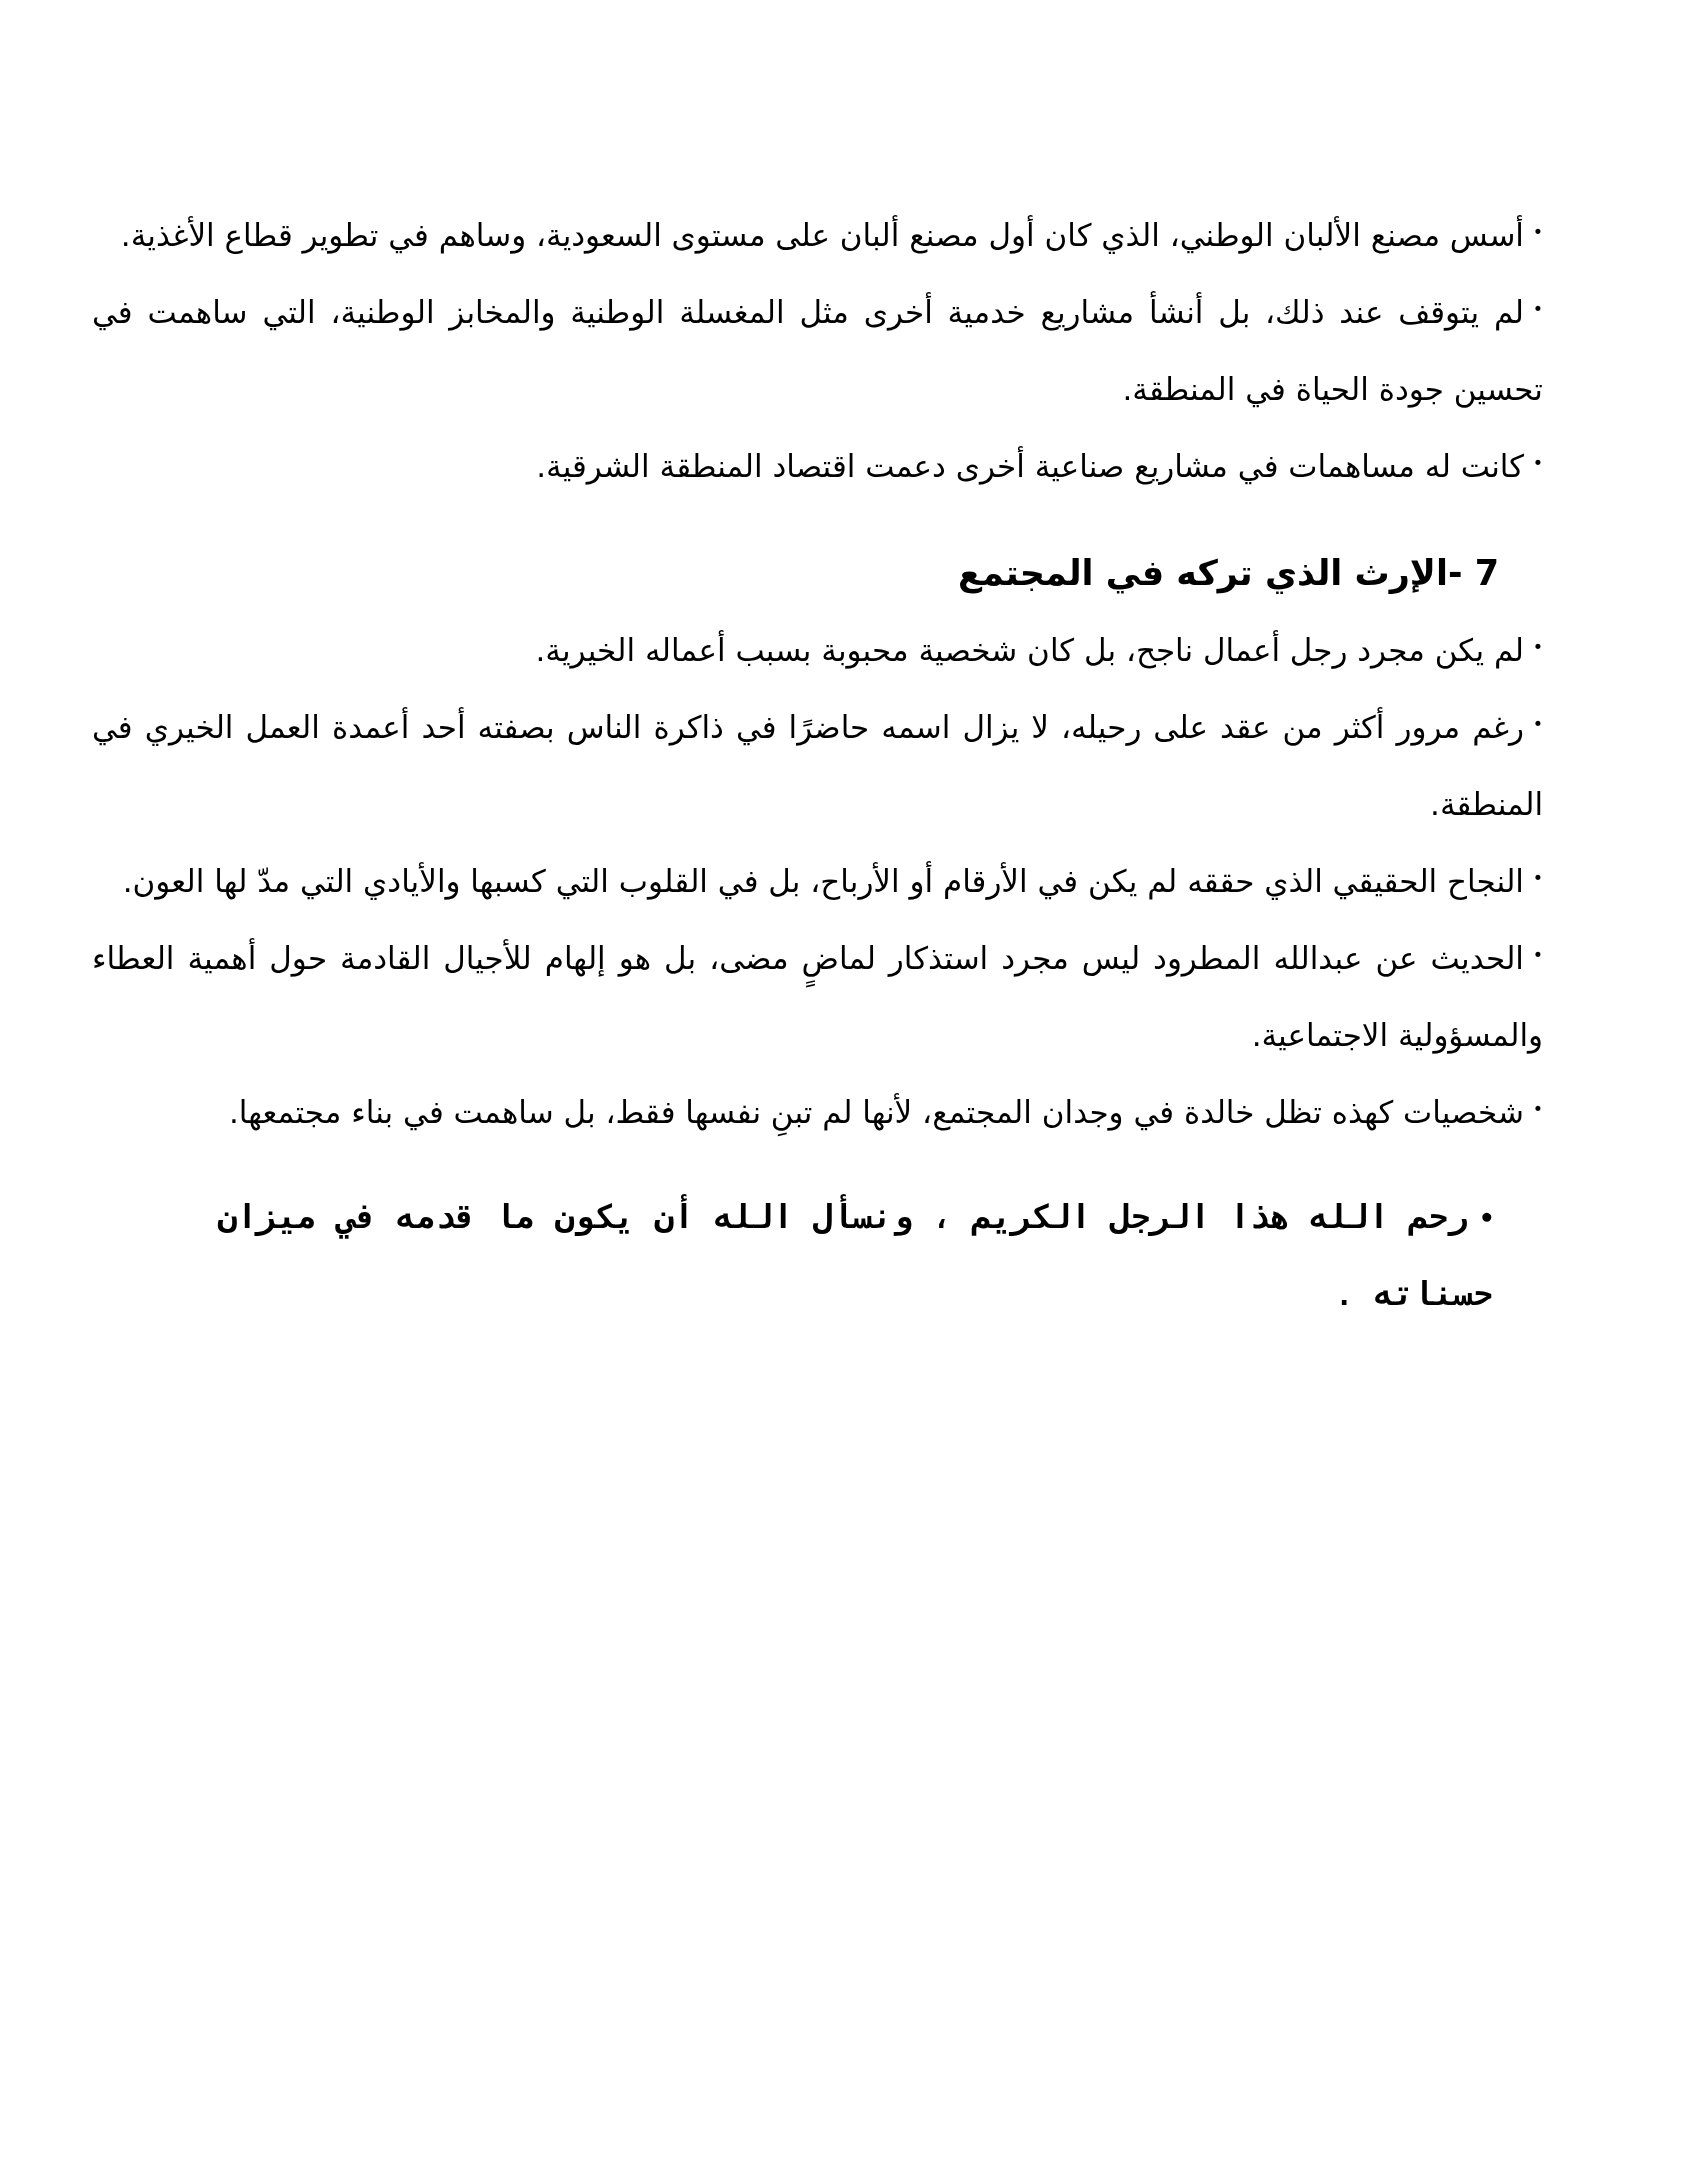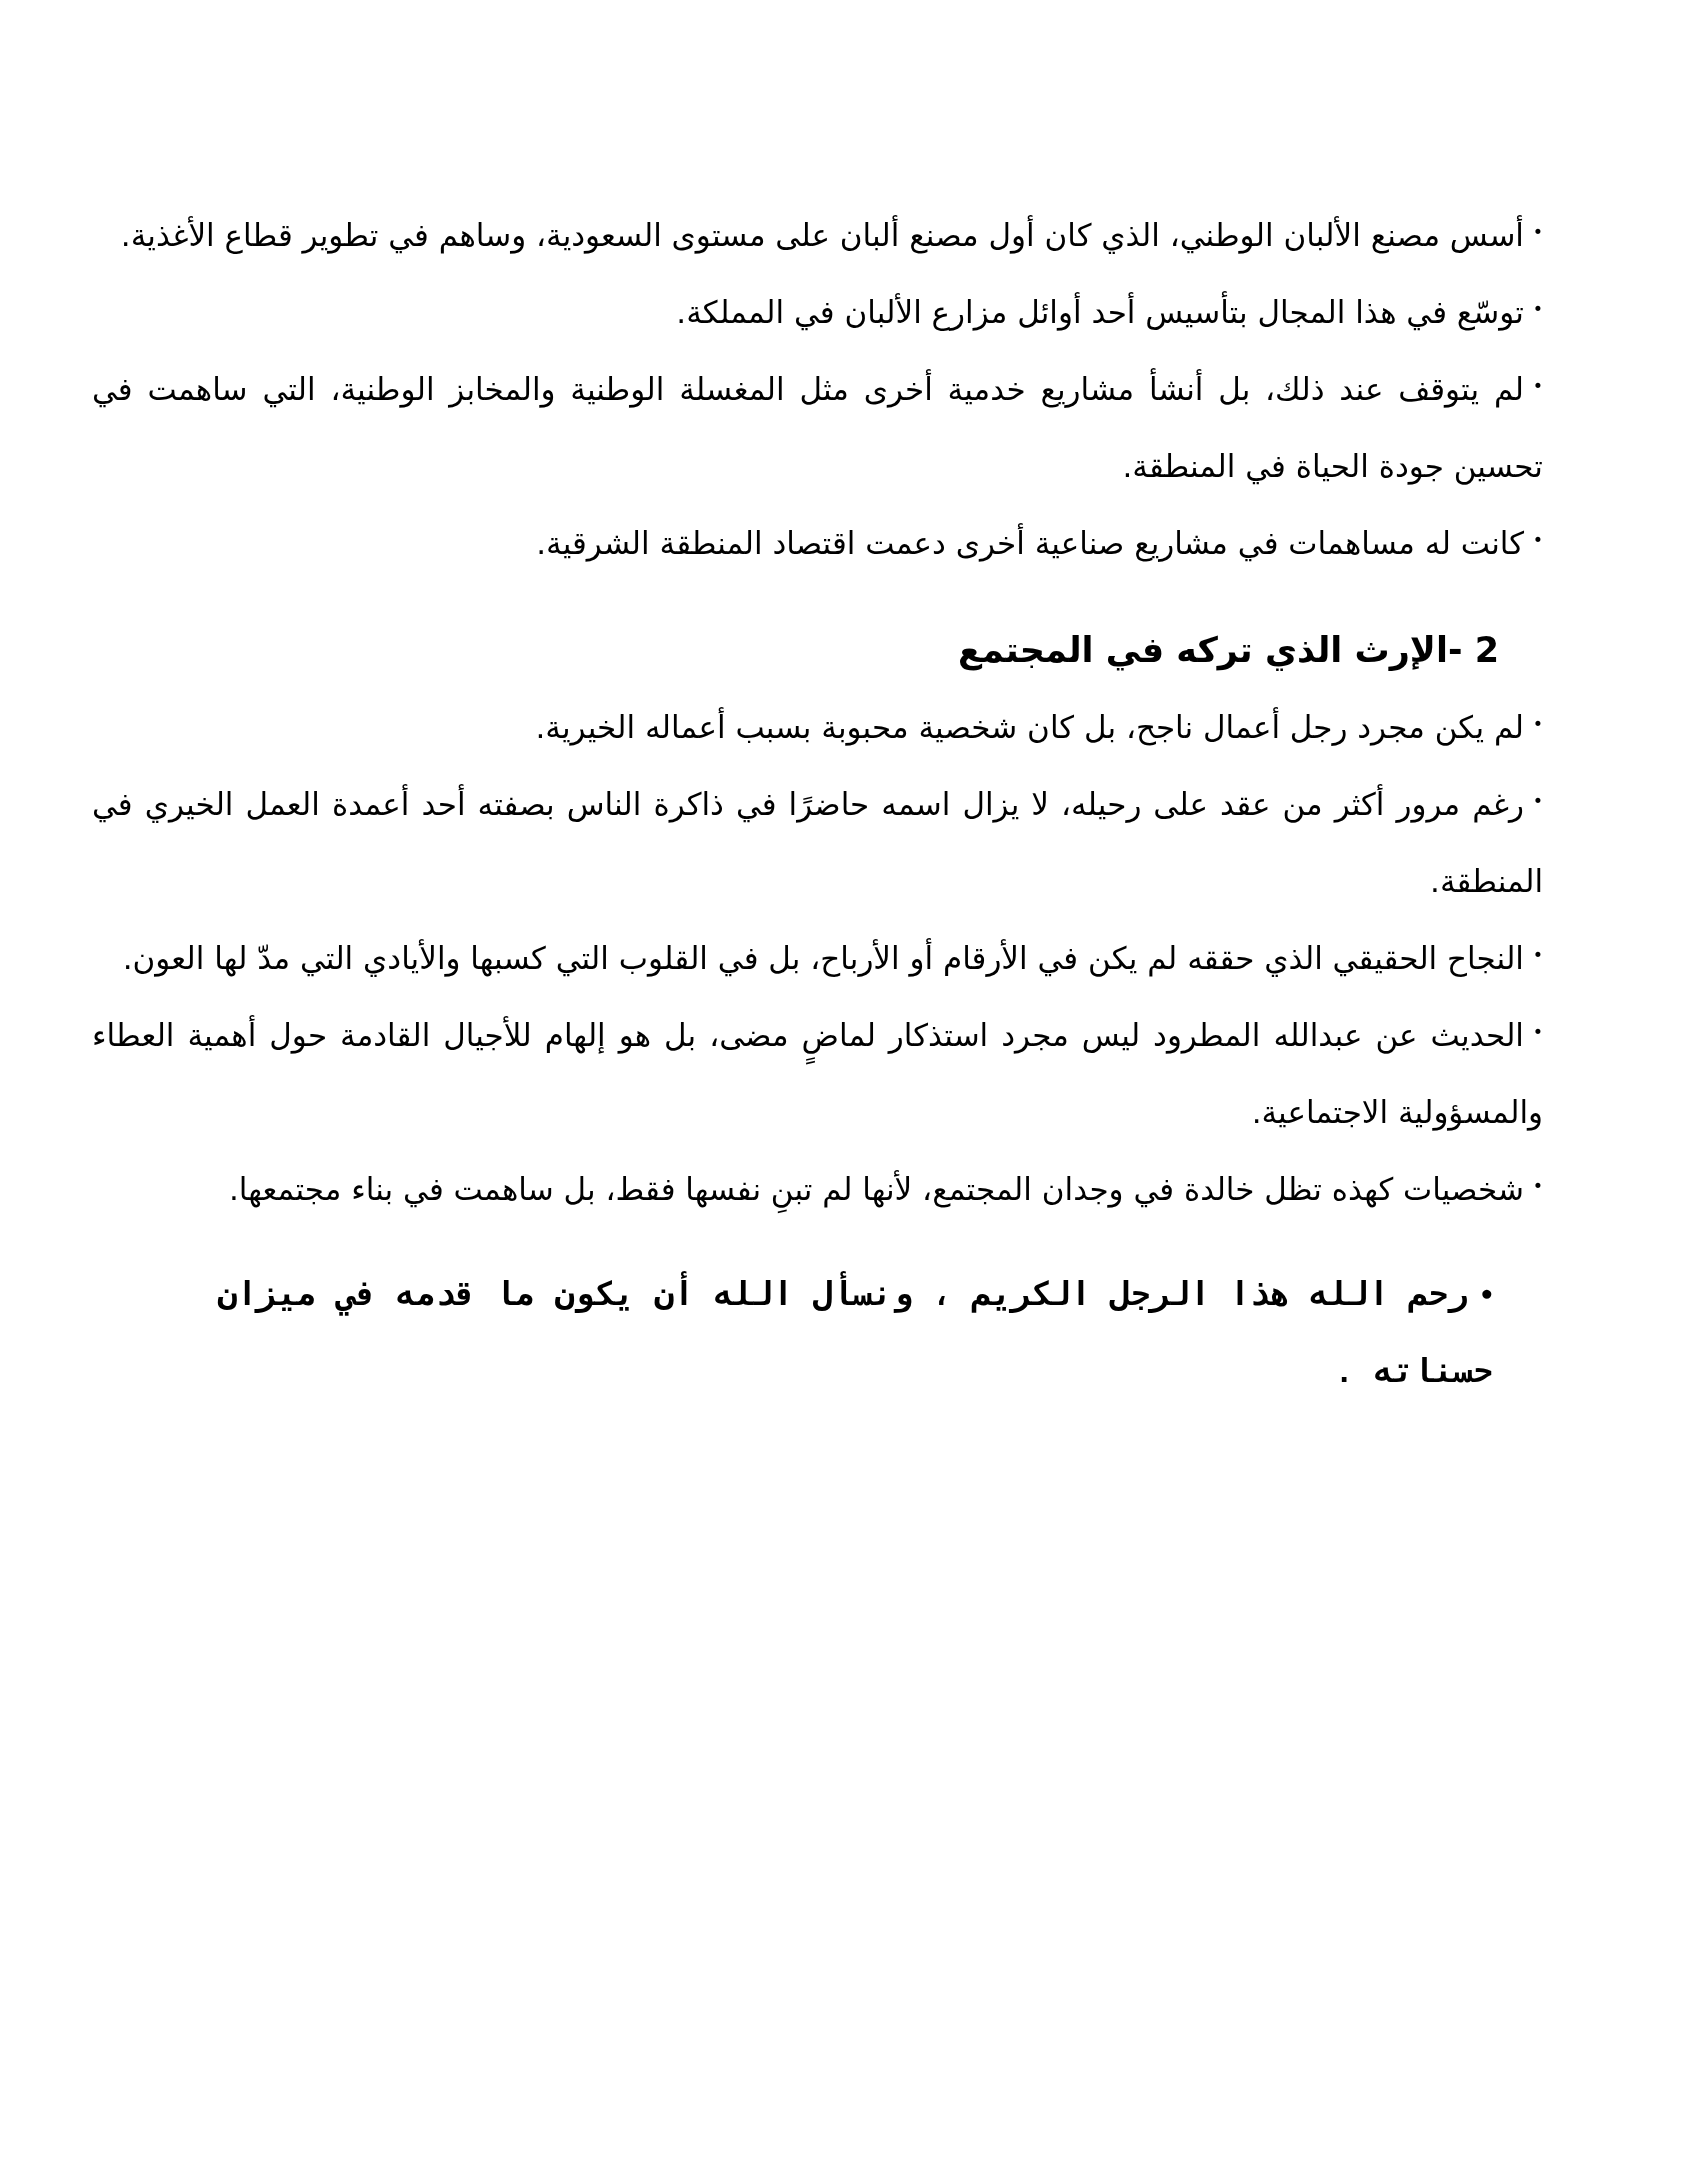--- a/index.html
+++ b/index.html
@@ -58,27 +58,26 @@
   }
 </style>
 </head>
 <body>
 
 <div class="page">
   <div class="content">
 
     <p class="bullet"><span class="marker">•</span><span>أسس مصنع الألبان الوطني، الذي كان أول مصنع ألبان على مستوى السعودية، وساهم في تطوير قطاع الأغذية.</span></p>
 
-    <p class="bullet"><span class="marker">•</span><span>توسّع في هذا المجال بتأسيس أحد أوائل مزارع الألبان في المملكة.</span></p>
 
     <p class="bullet"><span class="marker">•</span><span>لم يتوقف عند ذلك، بل أنشأ مشاريع خدمية أخرى مثل المغسلة الوطنية والمخابز الوطنية، التي ساهمت في تحسين جودة الحياة في المنطقة.</span></p>
 
     <p class="bullet"><span class="marker">•</span><span>كانت له مساهمات في مشاريع صناعية أخرى دعمت اقتصاد المنطقة الشرقية.</span></p>
 
-    <h2 class="section-heading">2 -الإرث الذي تركه في المجتمع</h2>
+    <h2 class="section-heading">7 -الإرث الذي تركه في المجتمع</h2>
 
     <p class="bullet"><span class="marker">•</span><span>لم يكن مجرد رجل أعمال ناجح، بل كان شخصية محبوبة بسبب أعماله الخيرية.</span></p>
 
     <p class="bullet"><span class="marker">•</span><span>رغم مرور أكثر من عقد على رحيله، لا يزال اسمه حاضرًا في ذاكرة الناس بصفته أحد أعمدة العمل الخيري في المنطقة.</span></p>
 
     <p class="bullet"><span class="marker">•</span><span>النجاح الحقيقي الذي حققه لم يكن في الأرقام أو الأرباح، بل في القلوب التي كسبها والأيادي التي مدّ لها العون.</span></p>
 
 
     <p class="bullet"><span class="marker">•</span><span>الحديث عن عبدالله المطرود ليس مجرد استذكار لماضٍ مضى، بل هو إلهام للأجيال القادمة حول أهمية العطاء والمسؤولية الاجتماعية.</span></p>
 

